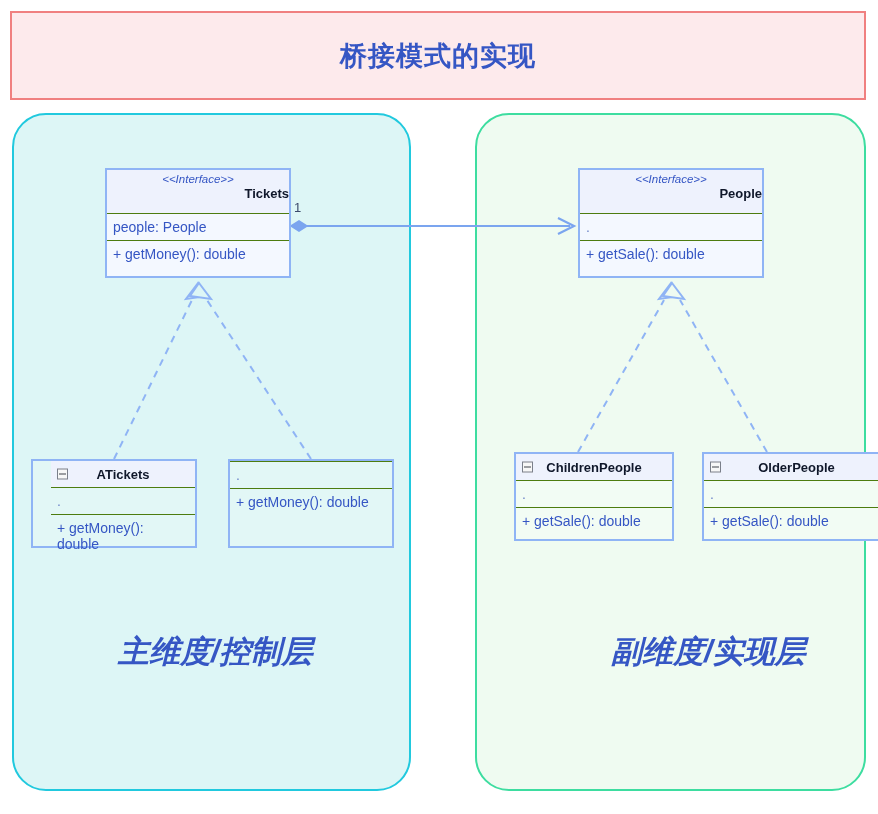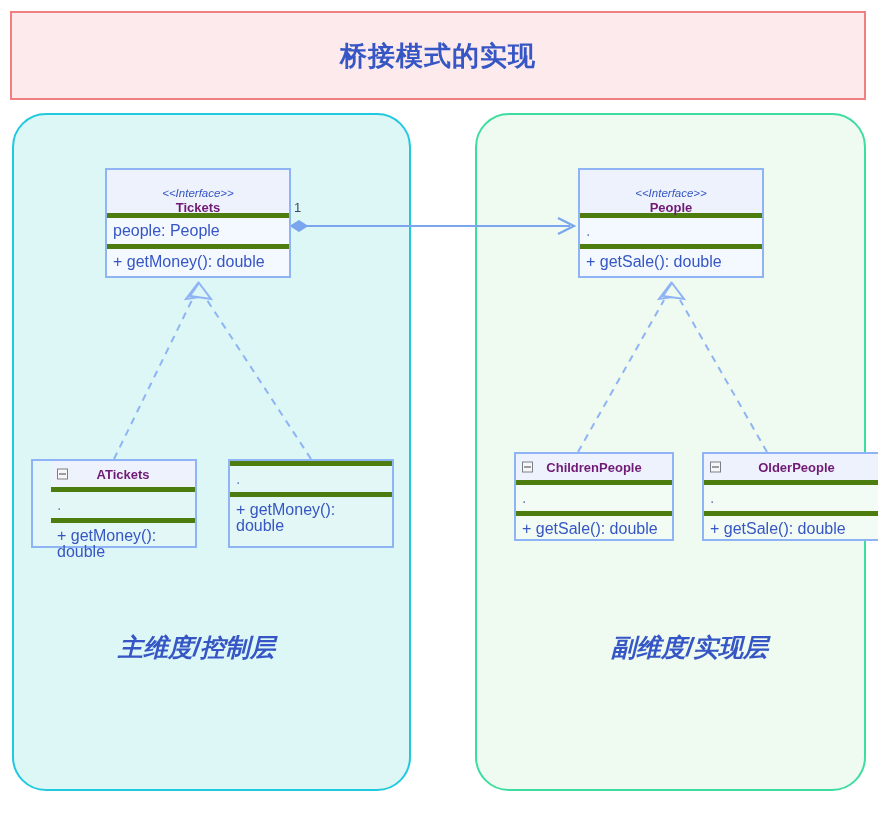--- a/index.html
+++ b/index.html
@@ -54,21 +54,21 @@
   #panel-right {
     left: 475px;
     top: 113px;
     width: 391px;
     height: 678px;
     background: #effbf1;
     border: 2px solid #3ddda0;
   }
   .panel-caption {
     position: absolute;
-    font-size: 25px;
+    font-size: 31px;
     font-weight: bold;
     font-style: italic;
     color: #3556c4;
     white-space: nowrap;
   }
   #caption-left  { left: 118px; top: 631px; }
   #caption-right { left: 584px; top: 631px; margin-left: 27px; }
 
   
   .uml-box {
@@ -86,37 +86,38 @@
   }
   .uml-stereotype {
     font-style: italic;
     font-size: 11.5px;
     color: #3556c4;
     line-height: 14px;
   }
   .uml-name {
     font-weight: bold;
     font-size: 13px;
-    color: #701a75;
+    color: #0f172a;
     line-height: 15px;
+    text-align: right;
   }
   .uml-row {
     box-sizing: border-box;
-    border-top: 5px solid #4d7c0f;
+    border-top: 1px solid #4d7c0f;
     padding: 5px 6px 5px 6px;
     line-height: 16px;
     color: #3556c4;
-    font-size: 16px;
+    font-size: 14px;
     overflow: hidden;
   }
   .uml-row.empty { color: #6f86c9; }
 
   
   .iface-box { background: #f4f8ff; }
-  .iface-box .uml-head { height: 43px; padding-top: 16px; }
+  .iface-box .uml-head { height: 43px; padding-top: 2px; }
 
   
   .class-box .uml-head {
     height: 26px;
     display: flex;
     align-items: center;
     justify-content: center;
   }
   .class-box .uml-name { font-size: 13px; }
   .collapse-icon {

